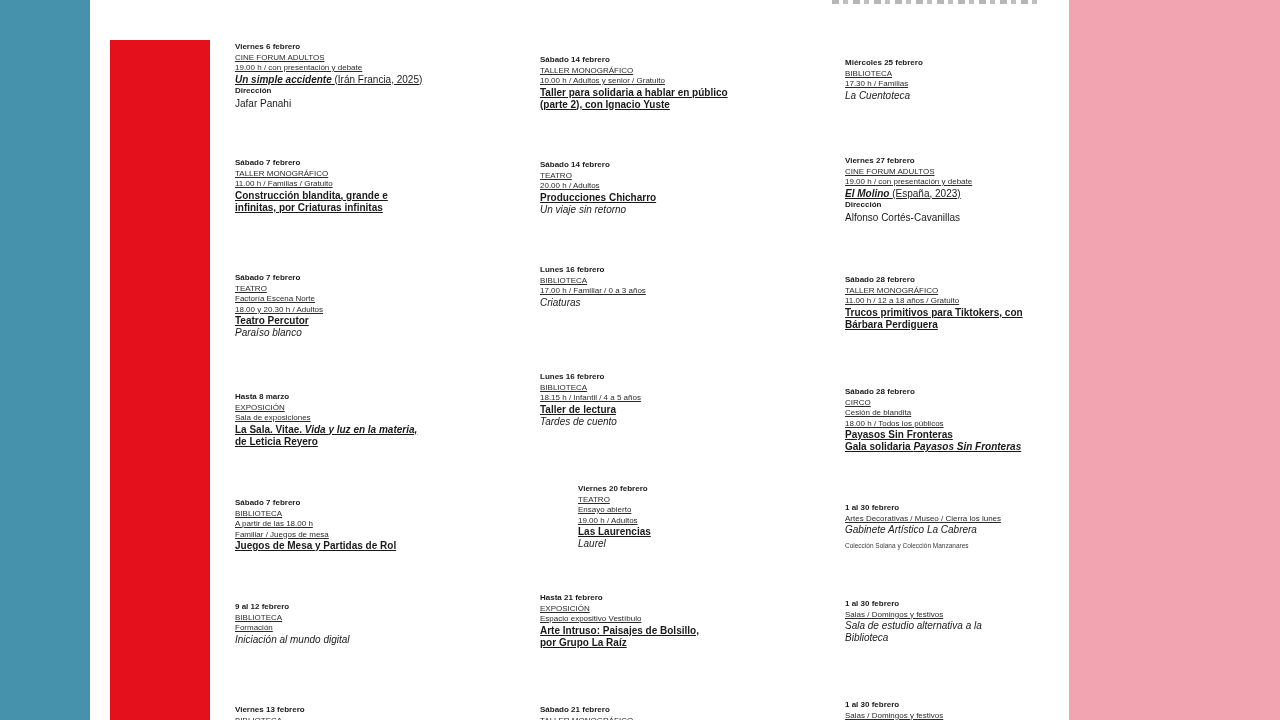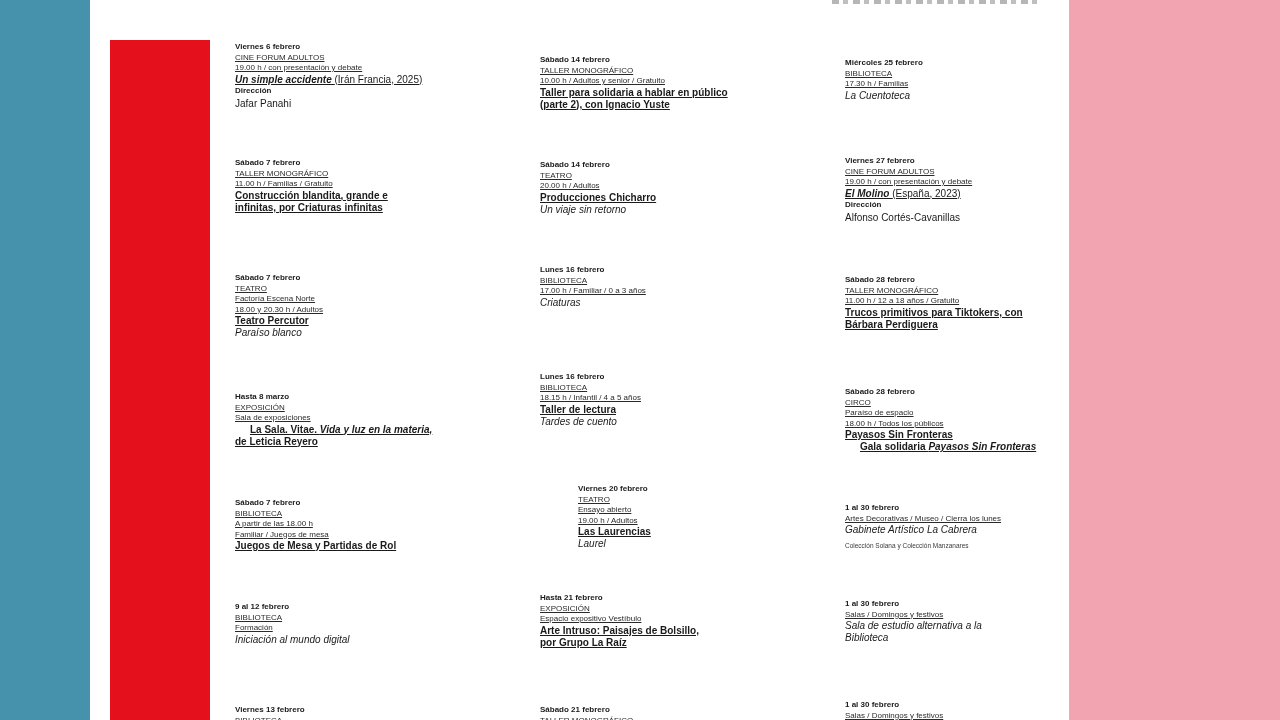--- a/index.html
+++ b/index.html
@@ -20,21 +20,21 @@
     opacity:.55;
   }
   .block{position:absolute;width:230px;}
   .line{display:block;}
   .l-date{font-size:8px;line-height:10.5px;font-weight:700;}
   .l-meta{font-size:8px;line-height:10.5px;font-weight:400;color:#2a2a2a;text-decoration:underline;}
   .l-title{font-size:10px;line-height:12px;font-weight:700;text-decoration:underline;}
   .l-ti{font-size:10px;line-height:12px;font-weight:400;font-style:italic;}
   .l-credit{font-size:10px;line-height:10.5px;font-weight:400;margin-top:3px;}
   .l-small{font-size:6.5px;line-height:8px;font-weight:400;color:#3a3a3a;margin-top:6px;}
-  .seg-b{font-weight:700;font-style:normal;margin-left:15px;}
+  .seg-b{font-weight:700;font-style:normal;}
   .seg-bi{font-weight:700;font-style:italic;}
   .seg-r{font-weight:400;font-style:normal;}
 </style>
 </head>
 <body>
 
 <div class="bar bar-teal" style="background: rgb(70, 146, 173);"></div>
 <div class="bar bar-red" style="background: rgb(228, 17, 28);"></div>
 <div class="bar bar-pink" style="background: rgb(242, 164, 176);"></div>
 <div class="remnant"></div>
@@ -150,21 +150,21 @@
     <div class="block" style="left: 845px; top: 275px;">
       <div class="line l-date">Sábado 28 febrero</div>
       <div class="line l-meta">TALLER MONOGRÁFICO</div>
       <div class="line l-meta">11.00 h / 12 a 18 años / Gratuito</div>
       <div class="line l-title">Trucos primitivos para Tiktokers, con</div>
       <div class="line l-title">Bárbara Perdiguera</div>
     </div>
     <div class="block" style="left: 845px; top: 387px;">
       <div class="line l-date">Sábado 28 febrero</div>
       <div class="line l-meta">CIRCO</div>
-      <div class="line l-meta">Paraíso de espacio</div>
+      <div class="line l-meta">Cesión de blandita</div>
       <div class="line l-meta">18.00 h / Todos los públicos</div>
       <div class="line l-title">Payasos Sin Fronteras</div>
       <div class="line l-title"><span class="seg-b">Gala solidaria </span><span class="seg-bi">Payasos Sin Fronteras</span></div>
     </div>
     <div class="block" style="left: 845px; top: 503px;">
       <div class="line l-date">1 al 30 febrero</div>
       <div class="line l-meta">Artes Decorativas / Museo / Cierra los lunes</div>
       <div class="line l-ti">Gabinete Artístico La Cabrera</div>
       <div class="line l-small">Colección Solana y Colección Manzanares</div>
     </div>

